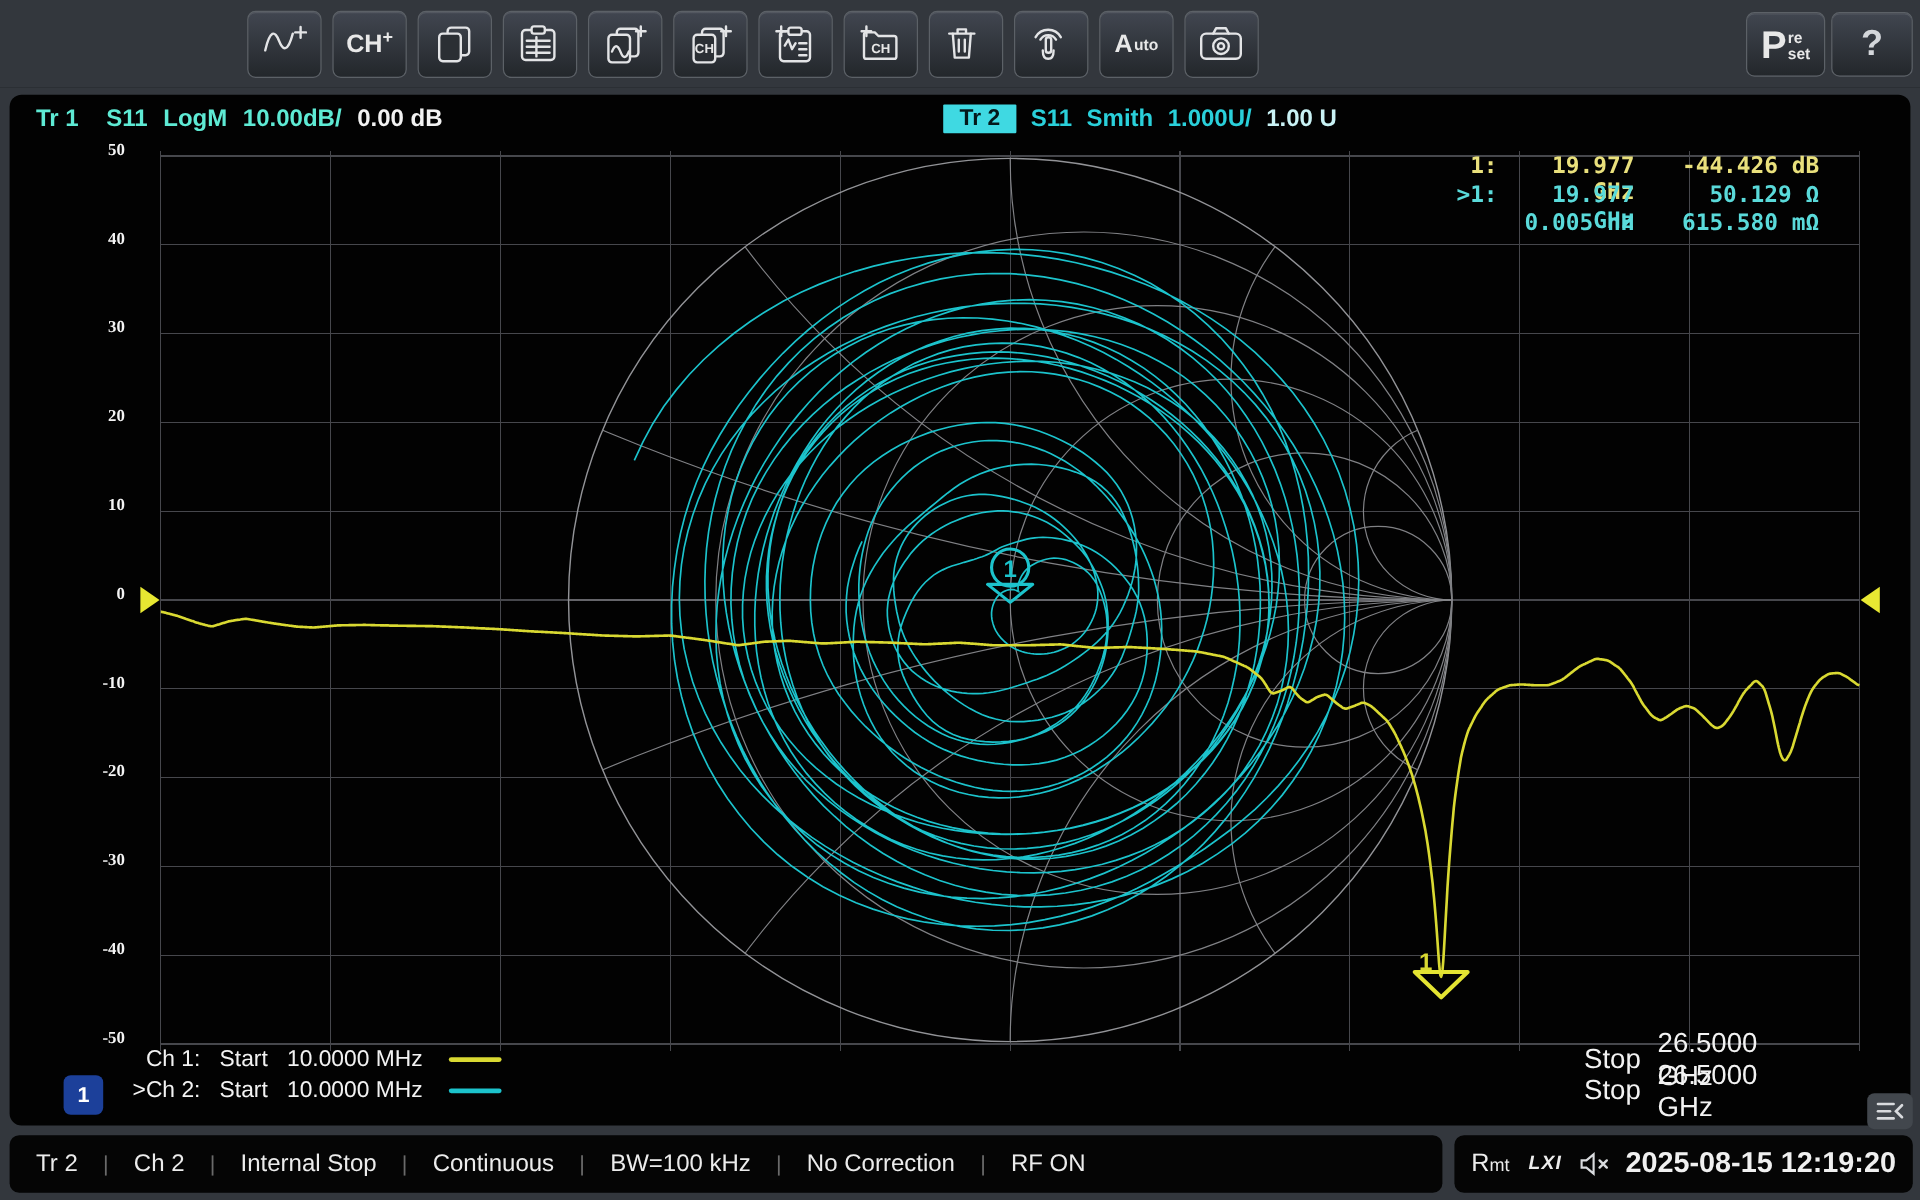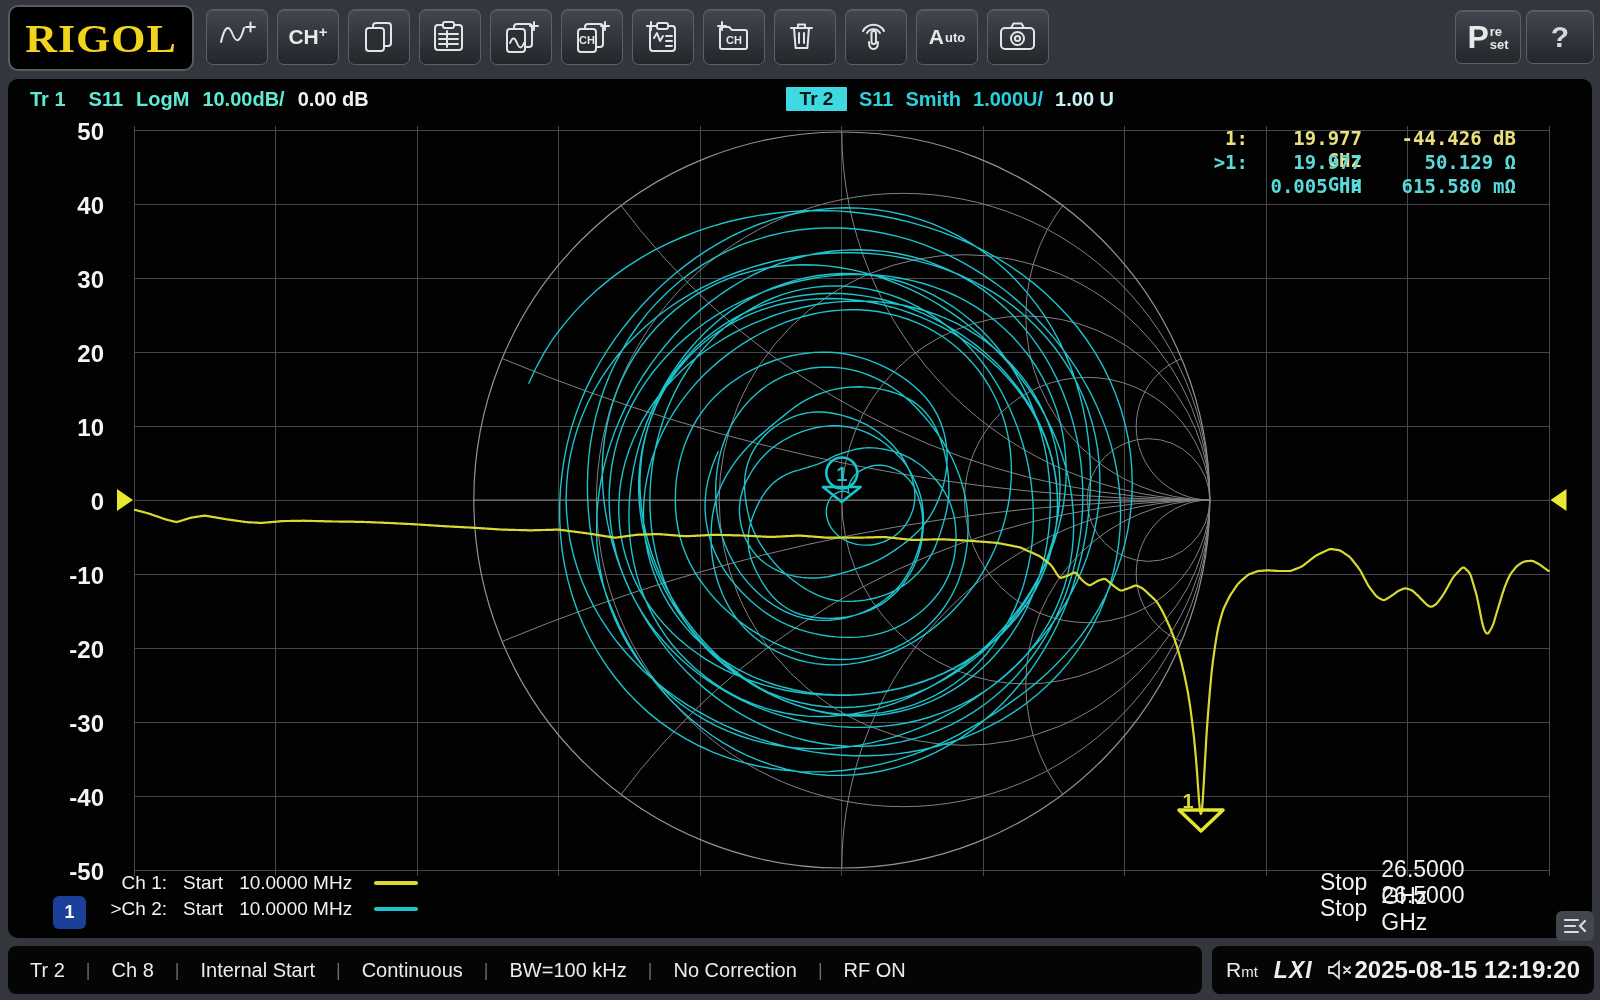--- a/index.html
+++ b/index.html
@@ -34,49 +34,46 @@
   #tr2-badge{min-width:55px;height:24px;background:#3fd9e2;color:#04181a;display:flex;align-items:center;justify-content:center;font-size:19px;font-weight:bold;border-radius:1px;padding:0 3px;}
   #tr2-row .c{color:#2ad0da;}
   #tr2-row .cw{color:#c9f2f5;}
   
   .mrow{position:absolute;left:1100px;width:416px;height:24px;display:flex;
     font-family:"DejaVu Sans Mono",monospace;font-size:19px;font-weight:bold;letter-spacing:0;}
   .mrow span{display:block;text-align:right;}
   .mrow .c1{width:148px;} .mrow .c2{width:114px;} .mrow .c3{width:154px;}
   .m-yellow{color:#e9e07c;} .m-cyan{color:#5adada;}
   
-  .ytick{position:absolute;left:46px;width:58px;height:24px;text-align:right;color:#f4f4f4;font-size:24px;font-weight:bold;}
+  .ytick{position:absolute;left:46px;width:58px;height:24px;text-align:right;color:#f4f4f4;font-size:14px;font-weight:bold;font-family:Liberation Serif, serif;}
   
   #ch-badge{position:absolute;left:53px;top:896px;width:33px;height:33px;background:#1c409a;border-radius:6px;
     color:#fff;font-size:18px;font-weight:bold;display:flex;align-items:center;justify-content:center;}
   .ch-row{position:absolute;left:105px;height:25px;display:flex;align-items:center;gap:16px;color:#f2f2f2;font-size:19px;}
   .ch-row .cl{width:62px;text-align:right;}
   .swatch{display:inline-block;width:44px;height:4px;border-radius:2px;margin-left:6px;}
   .stop-row{position:absolute;left:1320px;width:192px;height:25px;display:flex;justify-content:flex-end;gap:14px;color:#f2f2f2;font-size:23px;align-items:center;}
   #collapse-btn{position:absolute;left:1556px;top:911px;width:38px;height:30px;background:#42474d;border-radius:6px;
     display:flex;align-items:center;justify-content:center;}
   
   #status-left{position:absolute;left:8px;top:946px;width:1194px;height:48px;background:#050505;border-radius:8px;
     display:flex;align-items:center;padding-left:22px;box-sizing:border-box;}
   #status-left .it{color:#ececec;font-size:20px;}
   #status-left .sep{color:#6a6a6a;font-size:18px;margin:0 21px;}
   #status-right{position:absolute;left:1212px;top:946px;width:382px;height:48px;background:#050505;border-radius:8px;
     display:flex;align-items:center;padding:11px 14px;box-sizing:border-box;color:#ececec;}
   #rmt{font-size:21px;} #rmt .sm{font-size:15px;}
-  #lxi{font-size:23px;font-weight:bold;font-style:italic;letter-spacing:1px;margin-left:16px;}
+  #lxi{font-size:16px;font-weight:bold;font-style:italic;letter-spacing:1px;margin-left:16px;}
   #mute{margin-left:14px;display:flex;align-items:center;}
   #datetime{margin-left:auto;font-size:24px;font-weight:bold;color:#f0f0f0;}
 </style>
 </head>
 <body>
 
 <div id="toolbar">
-  <div id="logo-box">
-    <span id="logo-text">RIGOL</span>
-  </div>
   <div id="btn-row">
       <div class="tbtn">
         <svg width="38" height="34" viewBox="0 0 38 34">
           <g stroke="#e3e4e6" stroke-width="2" fill="none" stroke-linecap="round" stroke-linejoin="round">
             <path d="M3 22 C7 5 11 5 14.5 14 C18 23 22 23 26 8"></path>
             <path d="M28 7 h9 M32.5 2.5 v9"></path>
           </g>
         </svg>
       </div>
       <div class="tbtn">
@@ -328,23 +325,23 @@
         <path d="M3 10 H13"></path>
         <path d="M3 16 H16"></path>
       <path d="M23 5 L18 10 L23 15"></path>
     </g>
   </svg>
 </div>
 
 <div id="status-left">
     <span class="it">Tr 2</span>
     <span class="sep">|</span>
-    <span class="it">Ch 8</span>
-    <span class="sep">|</span>
-    <span class="it">Internal Start</span>
+    <span class="it">Ch 2</span>
+    <span class="sep">|</span>
+    <span class="it">Internal Stop</span>
     <span class="sep">|</span>
     <span class="it">Continuous</span>
     <span class="sep">|</span>
     <span class="it">BW=100 kHz</span>
     <span class="sep">|</span>
     <span class="it">No Correction</span>
     <span class="sep">|</span>
     <span class="it">RF ON</span>
   </div>
 <div id="status-right">

